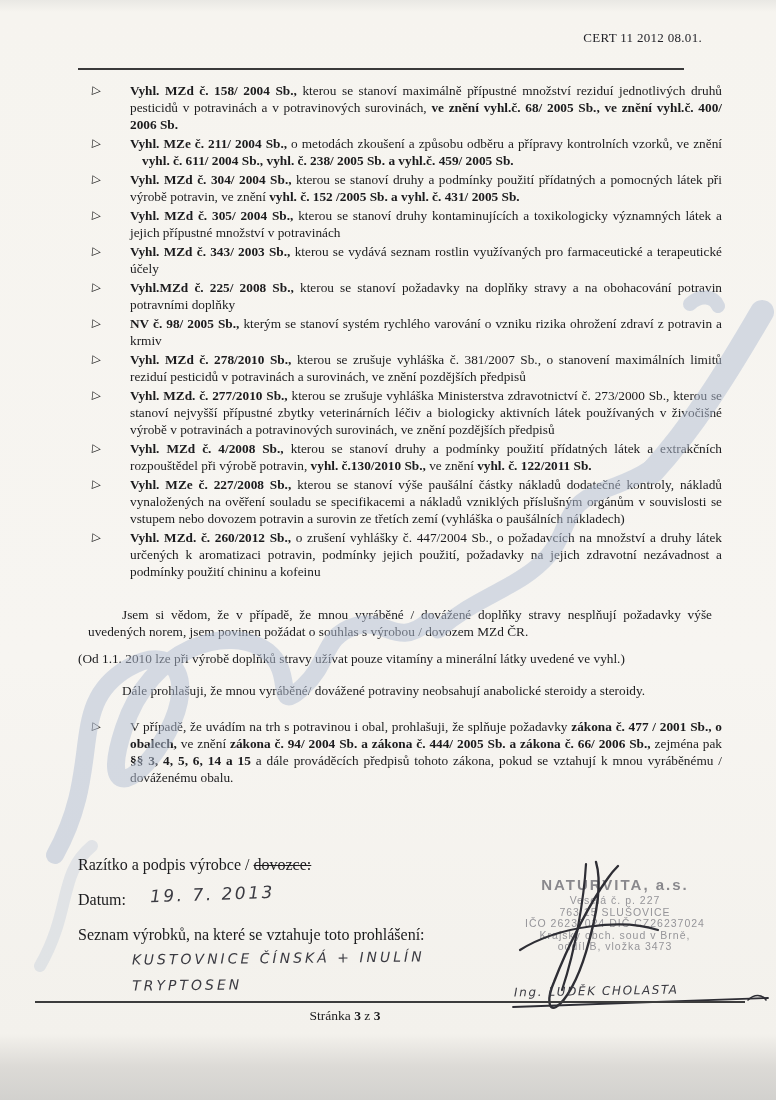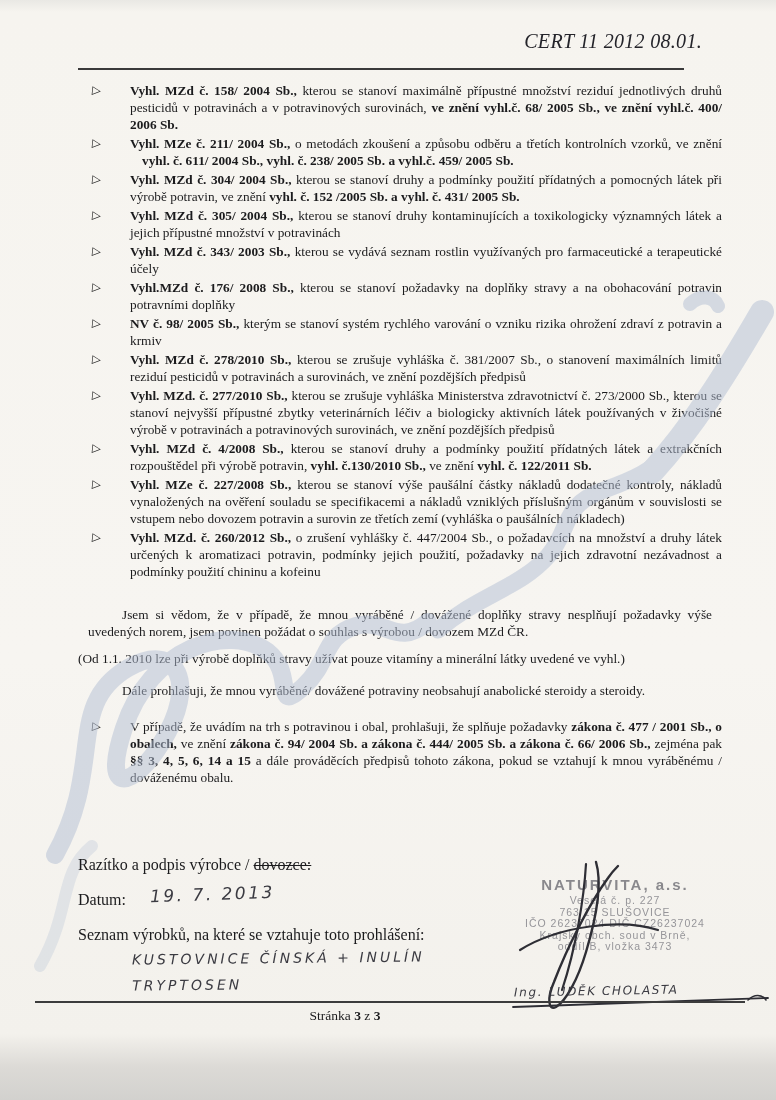--- a/index.html
+++ b/index.html
@@ -1,21 +1,21 @@
 <!DOCTYPE html>
 <html lang="cs"><head>
 <meta charset="utf-8">
 <style>
   html,body{margin:0;padding:0;background:#c9c8c5;}
   .page{
     position:relative;width:776px;height:1100px;margin:0 auto;overflow:hidden;
     background:linear-gradient(180deg,#e9e8e4 0,#f6f4ef 12px,#f7f5f1 60%,#f3f1ec 94%,#dcdad6 97%,#d2d1ce 100%);
     font-family:"Liberation Serif", serif;color:#1b1b1d;
   }
-  .cert{position:absolute;top:30px;right:74px;font-style:italic;font-size:20px;letter-spacing:.3px;color:#24242a;}
+  .cert{position:absolute;top:30px;right:74px;font-size:13px;letter-spacing:.3px;color:#24242a;}
   .top-rule{position:absolute;top:68px;left:78px;width:606px;height:2px;background:#3a3a3a;}
   .content{position:absolute;left:78px;top:82px;width:644px;font-size:13.3px;line-height:17px;text-align:justify;}
   .item{position:relative;padding-left:52px;margin-bottom:2px;}
   .bullet{position:absolute;left:14px;top:0;font-family:"DejaVu Sans",sans-serif;font-size:11.5px;transform:rotate(6deg);color:#222;}
   p.decl{font-weight:normal;margin:10px;text-indent:34px;}
   p.first-decl{margin-top:26px;}
   p.note{margin:0;text-indent:0;}
   p.second-decl{margin-top:15px;}
   .pack{margin-top:19px;}
   .lbl{position:absolute;font-size:16px;color:#1b1b1d;}
@@ -37,25 +37,25 @@
 <body>
 
 <div class="page">
 
   <div class="cert">CERT 11 2012 08.01.</div>
   <div class="top-rule"></div>
 
   <div class="content">
     <div id="reg-list">
         <div class="item"><span class="bullet">▷</span><span class="itext"><span style="font-weight: bold;">Vyhl. MZd č. 158/ 2004 Sb., </span><span>kterou se stanoví maximálně přípustné množství reziduí jednotlivých druhů pesticidů v potravinách a v potravinových surovinách, </span><span style="font-weight: bold;">ve znění vyhl.č. 68/ 2005 Sb., ve znění vyhl.č. 400/ 2006 Sb.</span></span></div>
-        <div class="item"><span class="bullet">▷</span><span class="itext"><span style="font-weight: bold;">Vyhl. MZe č. 211/ 2004 Sb., </span><span>o metodách zkoušení a způsobu odběru a třetích kontrolních vzorků, ve znění </span><span style="font-weight: bold; margin-left: 12px;">vyhl. č. 611/ 2004 Sb., vyhl. č. 238/ 2005 Sb. a vyhl.č. 459/ 2005 Sb.</span></span></div>
+        <div class="item"><span class="bullet">▷</span><span class="itext"><span style="font-weight: bold;">Vyhl. MZe č. 211/ 2004 Sb., </span><span>o metodách zkoušení a způsobu odběru a přípravy kontrolních vzorků, ve znění </span><span style="font-weight: bold; margin-left: 12px;">vyhl. č. 611/ 2004 Sb., vyhl. č. 238/ 2005 Sb. a vyhl.č. 459/ 2005 Sb.</span></span></div>
         <div class="item"><span class="bullet">▷</span><span class="itext"><span style="font-weight: bold;">Vyhl. MZd č. 304/ 2004 Sb., </span><span>kterou se stanoví druhy a podmínky použití přídatných a pomocných látek při výrobě potravin, ve znění </span><span style="font-weight: bold;">vyhl. č. 152 /2005 Sb. a vyhl. č. 431/ 2005 Sb.</span></span></div>
         <div class="item"><span class="bullet">▷</span><span class="itext"><span style="font-weight: bold;">Vyhl. MZd č. 305/ 2004 Sb., </span><span>kterou se stanoví druhy kontaminujících a toxikologicky významných látek a jejich přípustné množství v potravinách</span></span></div>
         <div class="item"><span class="bullet">▷</span><span class="itext"><span style="font-weight: bold;">Vyhl. MZd č. 343/ 2003 Sb., </span><span>kterou se vydává seznam rostlin využívaných pro farmaceutické a terapeutické účely</span></span></div>
-        <div class="item"><span class="bullet">▷</span><span class="itext"><span style="font-weight: bold;">Vyhl.MZd č. 176/ 2008 Sb., </span><span>kterou se stanoví požadavky na doplňky stravy a na obohacování potravin potravními doplňky</span></span></div>
+        <div class="item"><span class="bullet">▷</span><span class="itext"><span style="font-weight: bold;">Vyhl.MZd č. 225/ 2008 Sb., </span><span>kterou se stanoví požadavky na doplňky stravy a na obohacování potravin potravními doplňky</span></span></div>
         <div class="item"><span class="bullet">▷</span><span class="itext"><span style="font-weight: bold;">NV č. 98/ 2005 Sb., </span><span>kterým se stanoví systém rychlého varování o vzniku rizika ohrožení zdraví z potravin a krmiv</span></span></div>
         <div class="item"><span class="bullet">▷</span><span class="itext"><span style="font-weight: bold;">Vyhl. MZd č. 278/2010 Sb., </span><span>kterou se zrušuje vyhláška č. 381/2007 Sb., o stanovení maximálních limitů reziduí pesticidů v potravinách a surovinách, ve znění pozdějších předpisů</span></span></div>
         <div class="item"><span class="bullet">▷</span><span class="itext"><span style="font-weight: bold;">Vyhl. MZd. č. 277/2010 Sb., </span><span>kterou se zrušuje vyhláška Ministerstva zdravotnictví č. 273/2000 Sb., kterou se stanoví nejvyšší přípustné zbytky veterinárních léčiv a biologicky aktivních látek používaných v živočišné výrobě v potravinách a potravinových surovinách, ve znění pozdějších předpisů</span></span></div>
         <div class="item"><span class="bullet">▷</span><span class="itext"><span style="font-weight: bold;">Vyhl. MZd č. 4/2008 Sb., </span><span>kterou se stanoví druhy a podmínky použití přídatných látek a extrakčních rozpouštědel při výrobě potravin, </span><span style="font-weight: bold;">vyhl. č.130/2010 Sb., </span><span>ve znění </span><span style="font-weight: bold;">vyhl. č. 122/2011 Sb.</span></span></div>
         <div class="item"><span class="bullet">▷</span><span class="itext"><span style="font-weight: bold;">Vyhl. MZe č. 227/2008 Sb., </span><span>kterou se stanoví výše paušální částky nákladů dodatečné kontroly, nákladů vynaložených na ověření souladu se specifikacemi a nákladů vzniklých příslušným orgánům v souvislosti se vstupem nebo dovozem potravin a surovin ze třetích zemí (vyhláška o paušálních nákladech)</span></span></div>
         <div class="item"><span class="bullet">▷</span><span class="itext"><span style="font-weight: bold;">Vyhl. MZd. č. 260/2012 Sb., </span><span>o zrušení vyhlášky č. 447/2004 Sb., o požadavcích na množství a druhy látek určených k aromatizaci potravin, podmínky jejich použití, požadavky na jejich zdravotní nezávadnost a podmínky použití chininu a kofeinu</span></span></div>
       </div>
     <p class="decl first-decl" id="p-aware">Jsem si vědom, že v případě, že mnou vyráběné / dovážené doplňky stravy nesplňují požadavky výše uvedených norem, jsem povinen požádat o souhlas s výrobou / dovozem MZd ČR.</p>
     <p class="note" id="p-note">(Od 1.1. 2010 lze při výrobě doplňků stravy užívat pouze vitamíny a minerální látky uvedené ve vyhl.)</p>
     <p class="decl second-decl" id="p-further">Dále prohlašuji, že mnou vyráběné/ dovážené potraviny neobsahují anabolické steroidy a steroidy.</p>

